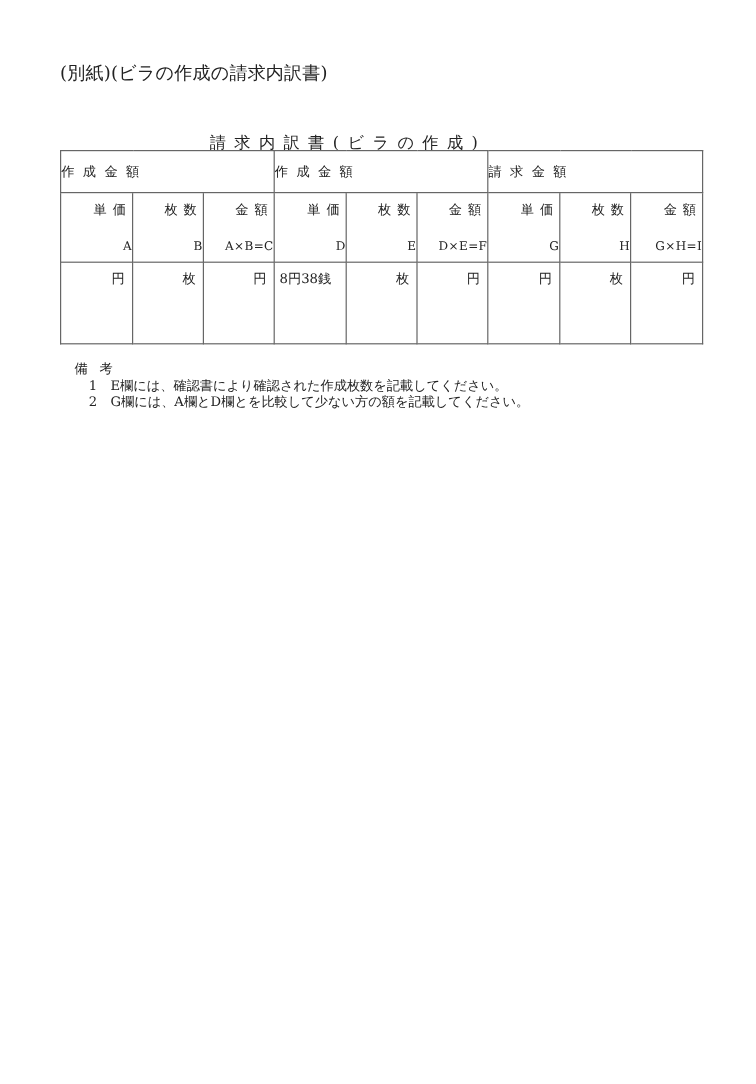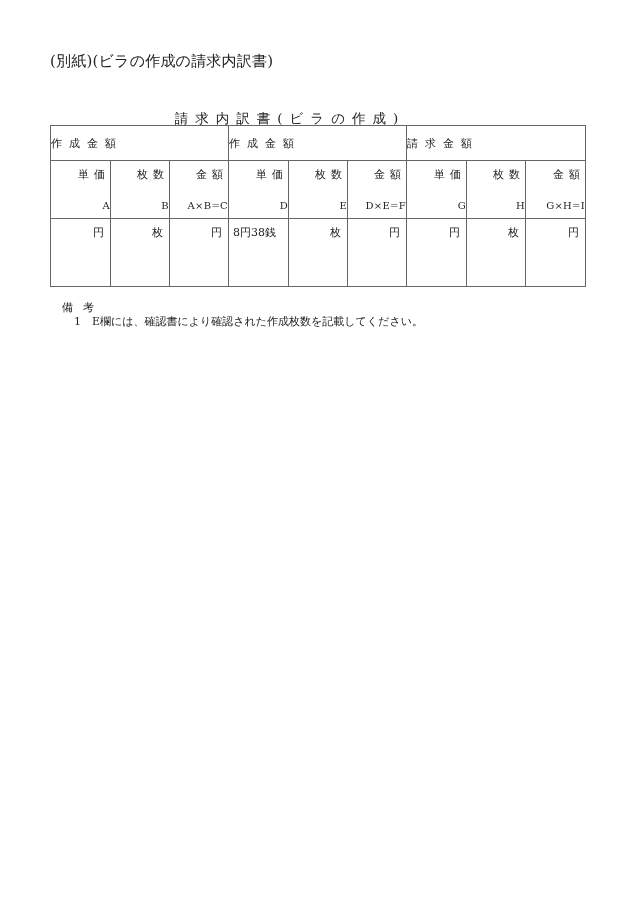--- a/index.html
+++ b/index.html
@@ -114,13 +114,14 @@
     <td class="val">
           <span>円</span>
         </td>
   </tr>
 </tbody>
   </table>
 
 <div class="notes">
   <div class="head">備考</div>
   <div class="item"><span class="num">1</span><span>E欄には、確認書により確認された作成枚数を記載してください。</span></div>
+  <div class="item"><span class="num">2</span><span>G欄には、A欄とD欄とを比較して少ない方の額を記載してください。</span></div>
 </div>
 
 </body></html>

